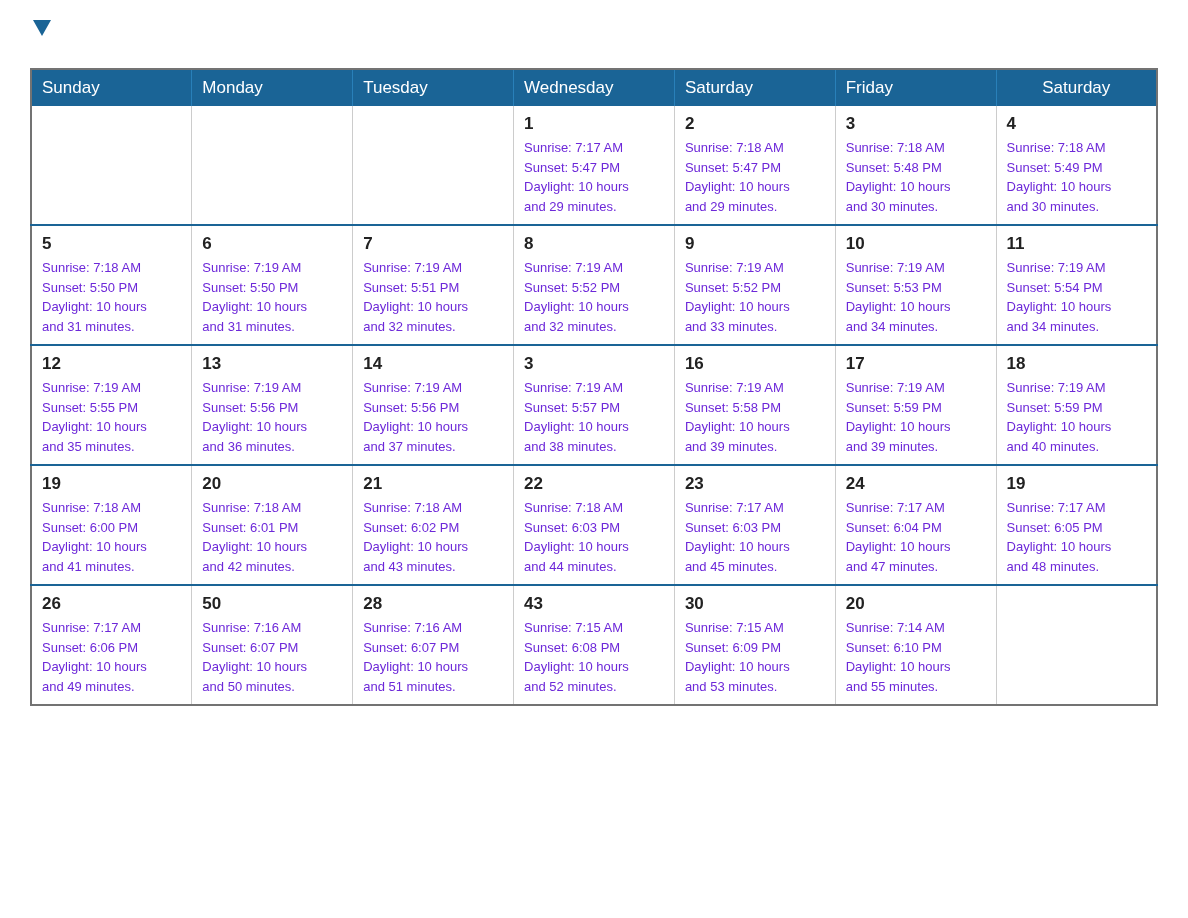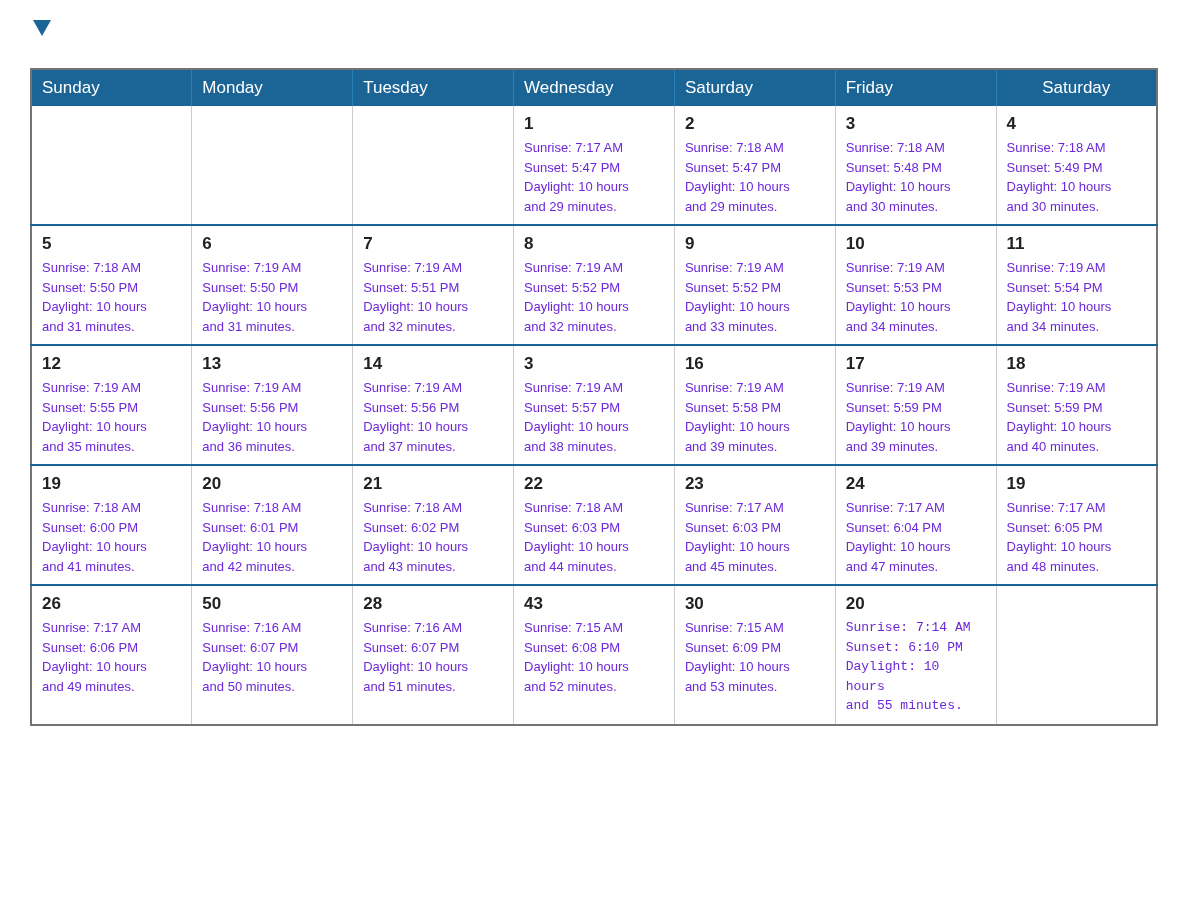--- a/index.html
+++ b/index.html
@@ -353,21 +353,21 @@
         </td>
         <td>
           <span class="day-num">30</span>
           <div class="day-info" style="white-space: pre-line;">Sunrise: 7:15 AM
 Sunset: 6:09 PM
 Daylight: 10 hours
 and 53 minutes.</div>
         </td>
         <td>
           <span class="day-num">20</span>
-          <div class="day-info" style="white-space: pre-line; font-family: Liberation Mono, monospace;">Sunrise: 7:14 AM
+          <div class="day-info" style="white-space: pre-line;">Sunrise: 7:14 AM
 Sunset: 6:10 PM
 Daylight: 10 hours
 and 55 minutes.</div>
         </td>
         <td></td>
       </tr>
     </tbody>
 </table>
 
 </body></html>

